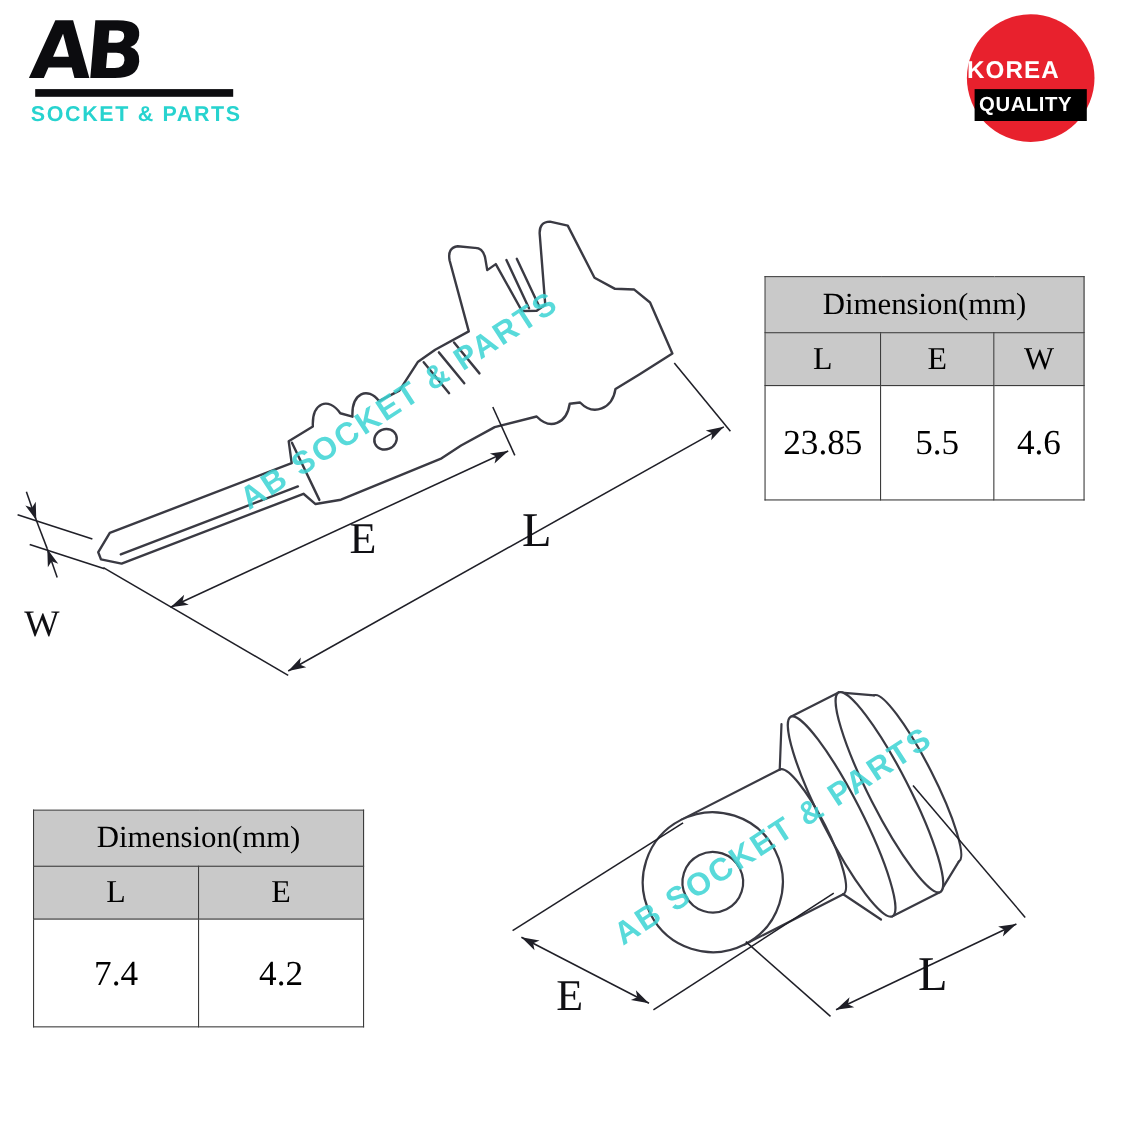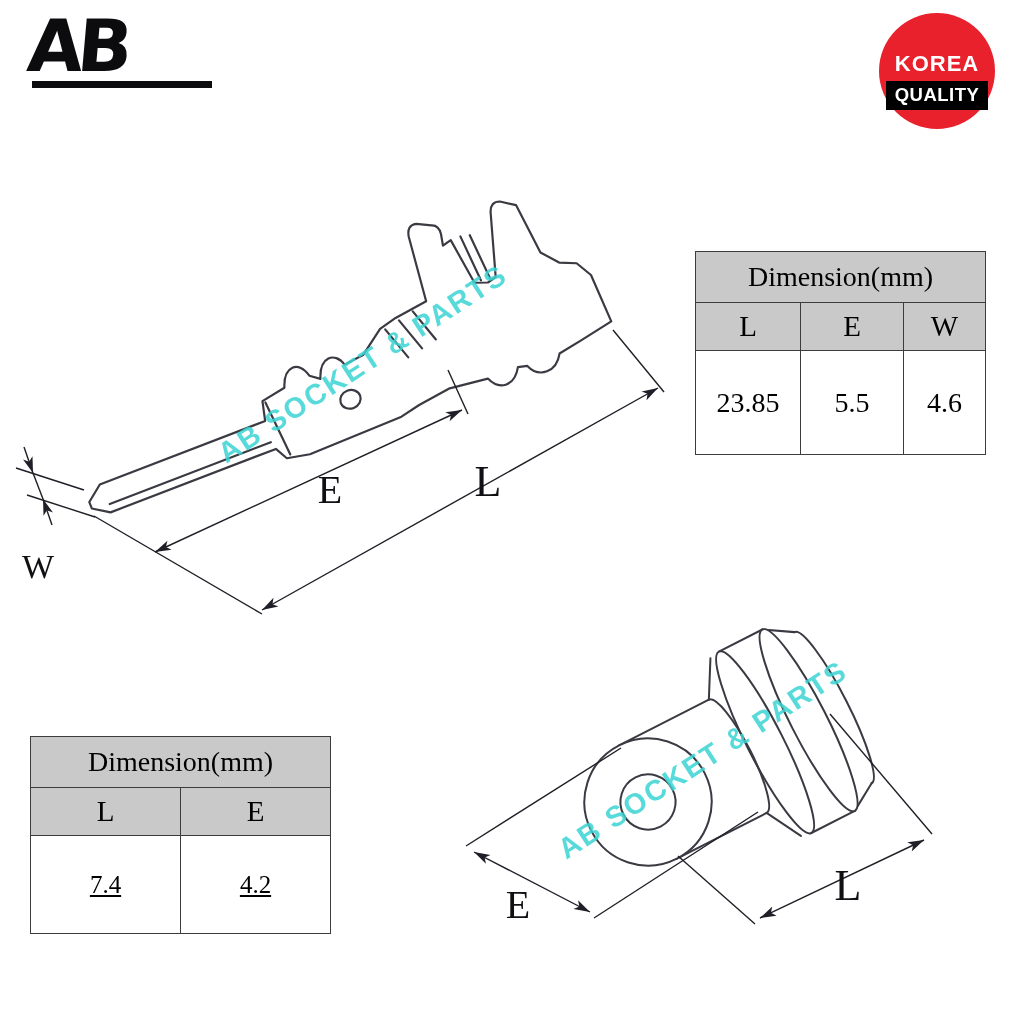--- a/index.html
+++ b/index.html
@@ -6,37 +6,37 @@
   .page{position:relative;width:1024px;height:1024px;background:#ffffff;overflow:hidden;
         font-family:"Liberation Sans",sans-serif;}
   
   .logo{position:absolute;left:28px;top:12px;width:200px;}
   .logo-ab{font-family:"DejaVu Sans",sans-serif;font-weight:bold;font-size:72px;line-height:0.95;
            color:#0c0c0f;letter-spacing:-6px;transform:skewX(-5deg);}
   .logo-underline{height:7px;background:#0c0c0f;margin:1px 0 5px 4px;width:180px;}
   .logo-subtitle{font-weight:bold;font-size:19.5px;color:#27d3cf;letter-spacing:1.5px;white-space:nowrap;}
   
   .badge{position:absolute;left:879px;top:13px;width:116px;height:116px;background:#e8212d;
-         border-radius:50%;text-align:center;}
+         border-radius:50%;text-align:left;}
   .badge-korea{padding-top:38px;color:#ffffff;font-size:22px;font-weight:bold;letter-spacing:1px;}
   .badge-quality{margin:4px auto 0;background:#000000;color:#ffffff;width:94px;
                  font-size:18.5px;font-weight:bold;padding:3px 4px 4px;letter-spacing:0.5px;}
   
   .dim-table{position:absolute;border-collapse:collapse;background:#ffffff;color:#000;
              font-family:"Liberation Serif",serif;text-align:center;table-layout:fixed;}
   .dim-table td{border:1.5px solid #3c3c3c;padding:0;}
   .dim-table .hd{background:#c9c9c9;}
   .t1{left:695px;top:251px;width:290px;}
   .t1 .title{height:50px;font-size:28px;}
   .t1 .col{height:47px;font-size:29px;}
-  .t1 .vals td{height:103px;font-size:28px;}
+  .t1 .vals td{height:103px;font-size:32px;}
   .t2{left:30px;top:736px;width:300px;}
   .t2 .title{height:50px;font-size:28px;}
   .t2 .col{height:47px;font-size:29px;}
-  .t2 .vals td{height:97px;font-size:25px;text-decoration:underline;}
+  .t2 .vals td{height:97px;font-size:32px;}
   
   .draw-layer{position:absolute;left:0;top:0;z-index:0;}
   .above{z-index:2;}
 </style>
 </head>
 <body>
 
 <div class="page">
 
   <svg class="draw-layer" width="1024" height="1024" viewBox="0 0 1024 1024">
@@ -120,20 +120,21 @@
     </g>
     <text x="518" y="918" text-anchor="middle" font-family="Liberation Serif, serif" font-size="40" fill="#101014">E</text>
     <text x="848" y="900" text-anchor="middle" font-family="Liberation Serif, serif" font-size="44" fill="#101014">L</text>
 
     <text x="708" y="768" transform="rotate(-33 708 768)" text-anchor="middle" font-family="Liberation Sans, sans-serif" font-weight="bold" font-size="29" letter-spacing="2" fill="#3bd4d4" opacity="0.85">AB SOCKET &amp; PARTS</text>
   </svg>
 
   <div class="logo above">
     <div class="logo-ab">AB</div>
     <div class="logo-underline"></div>
+    <div class="logo-subtitle">SOCKET &amp; PARTS</div>
   </div>
 
   <div class="badge above">
     <div class="badge-korea">KOREA</div>
     <div class="badge-quality">QUALITY</div>
   </div>
 
   <table class="dim-table t1 above">
     <colgroup>
         <col style="width:105px">

